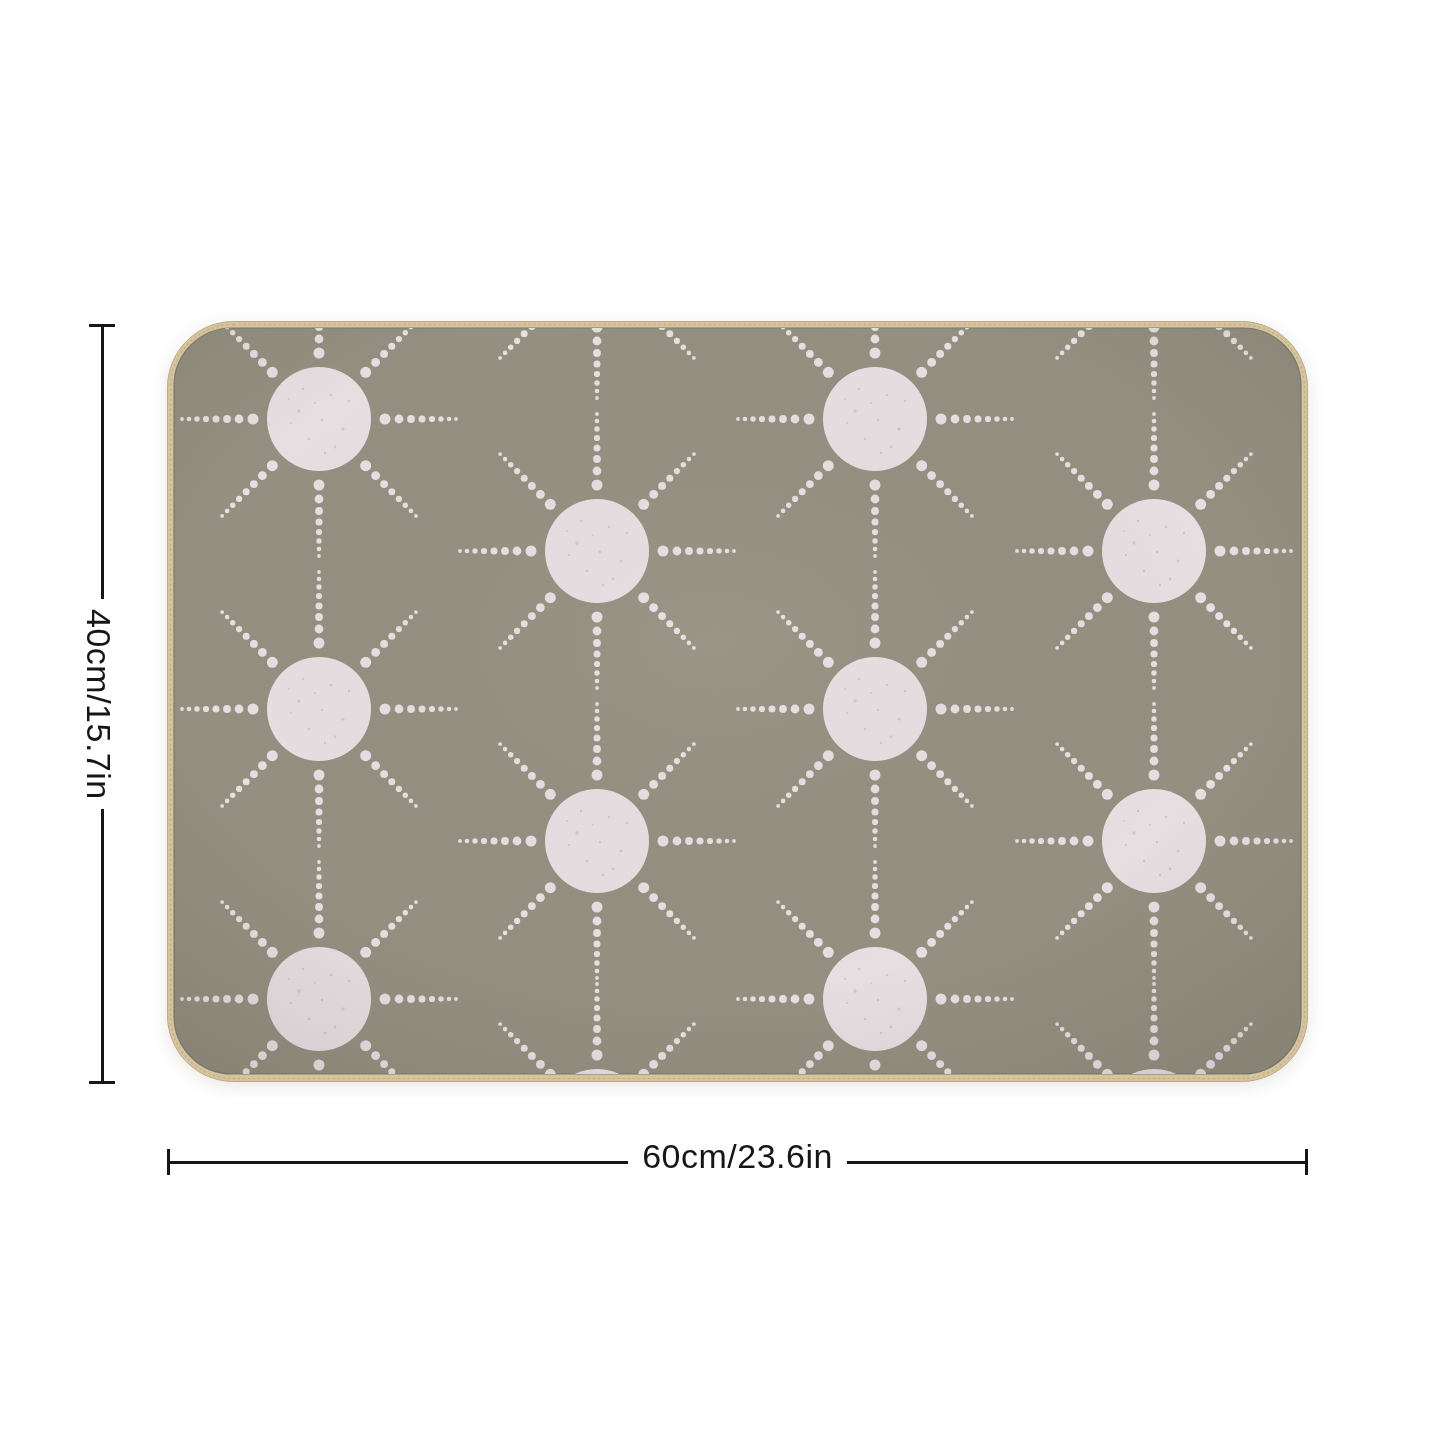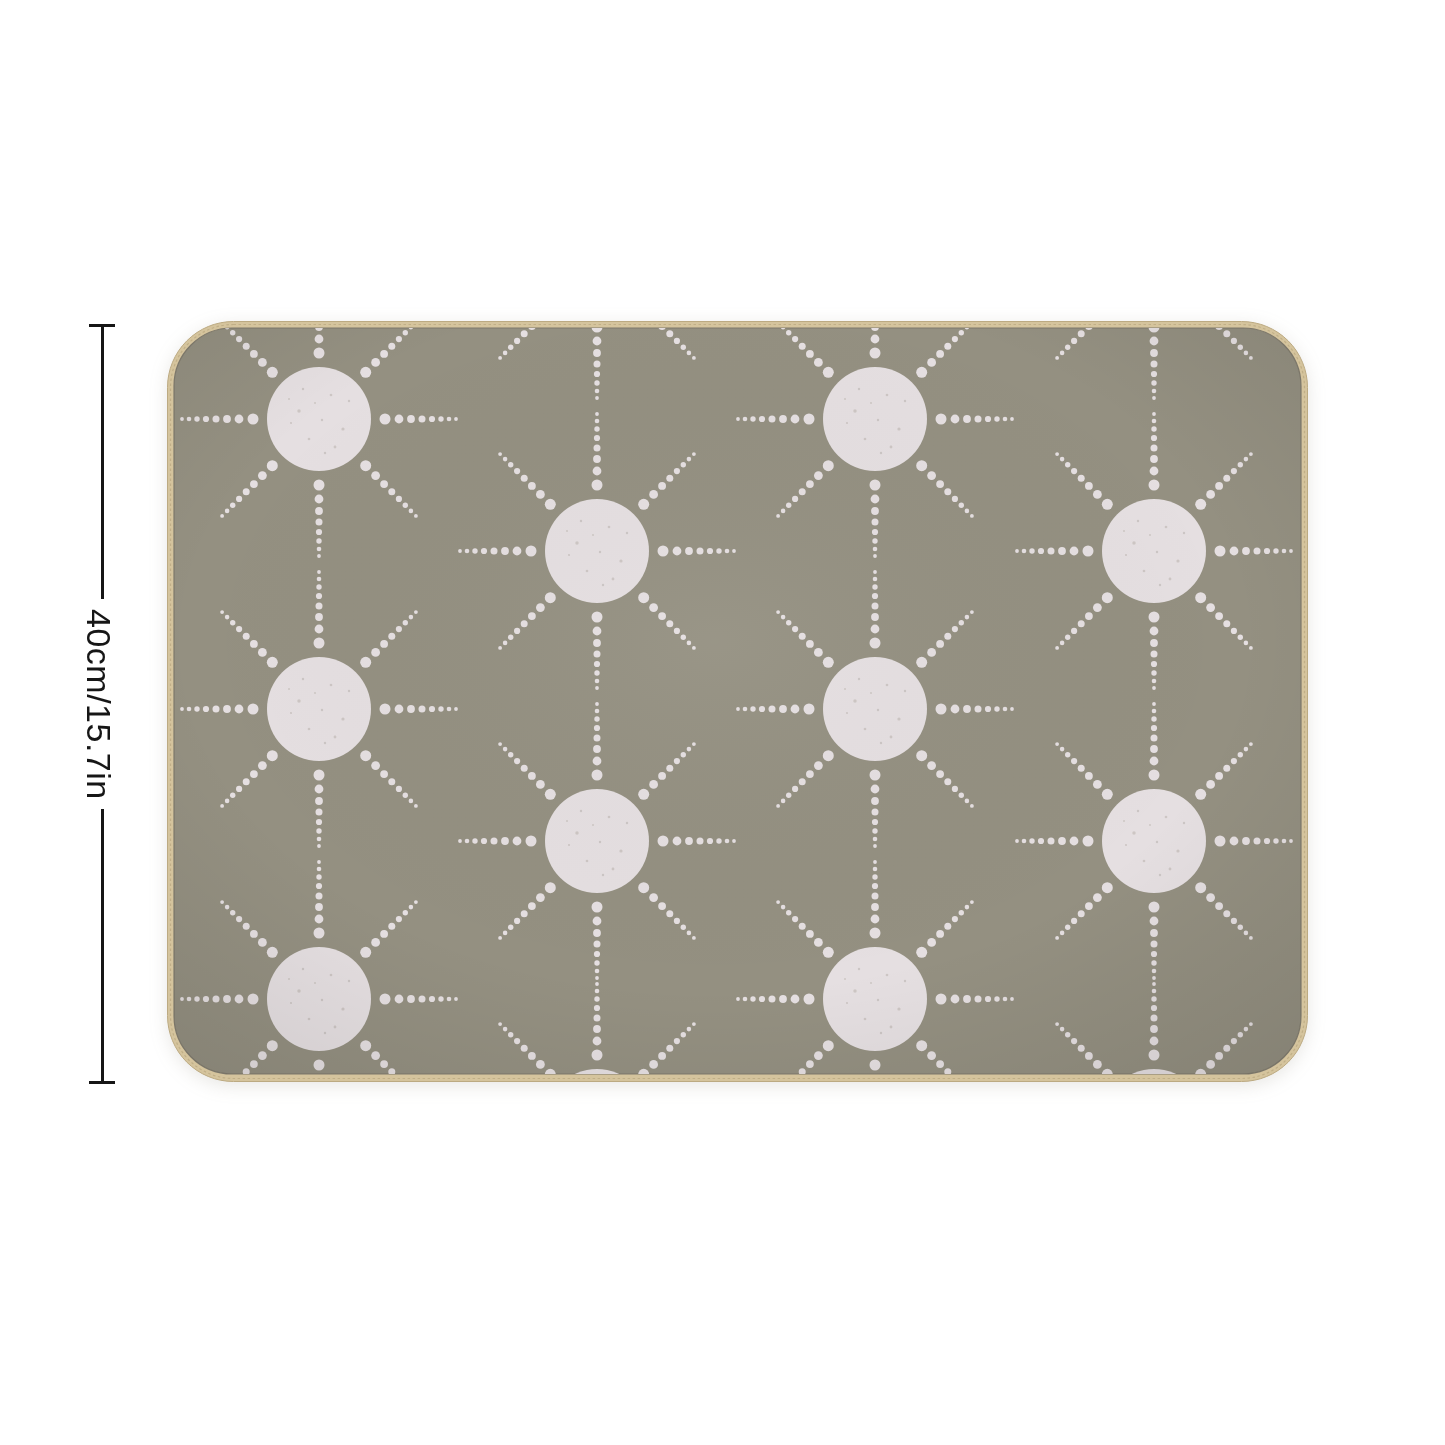--- a/index.html
+++ b/index.html
@@ -160,14 +160,21 @@
     </div>
 
   <div class="vdim">
     <div class="cap-h"></div>
     <div class="seg-v"></div>
     <div class="vlabel">40cm/15.7in</div>
     <div class="seg-v"></div>
     <div class="cap-h"></div>
   </div>
 
+  <div class="hdim">
+    <div class="cap-v"></div>
+    <div class="seg-h"></div>
+    <div class="hlabel">60cm/23.6in</div>
+    <div class="seg-h"></div>
+    <div class="cap-v"></div>
+  </div>
 
 </div>
 
 </body></html>

